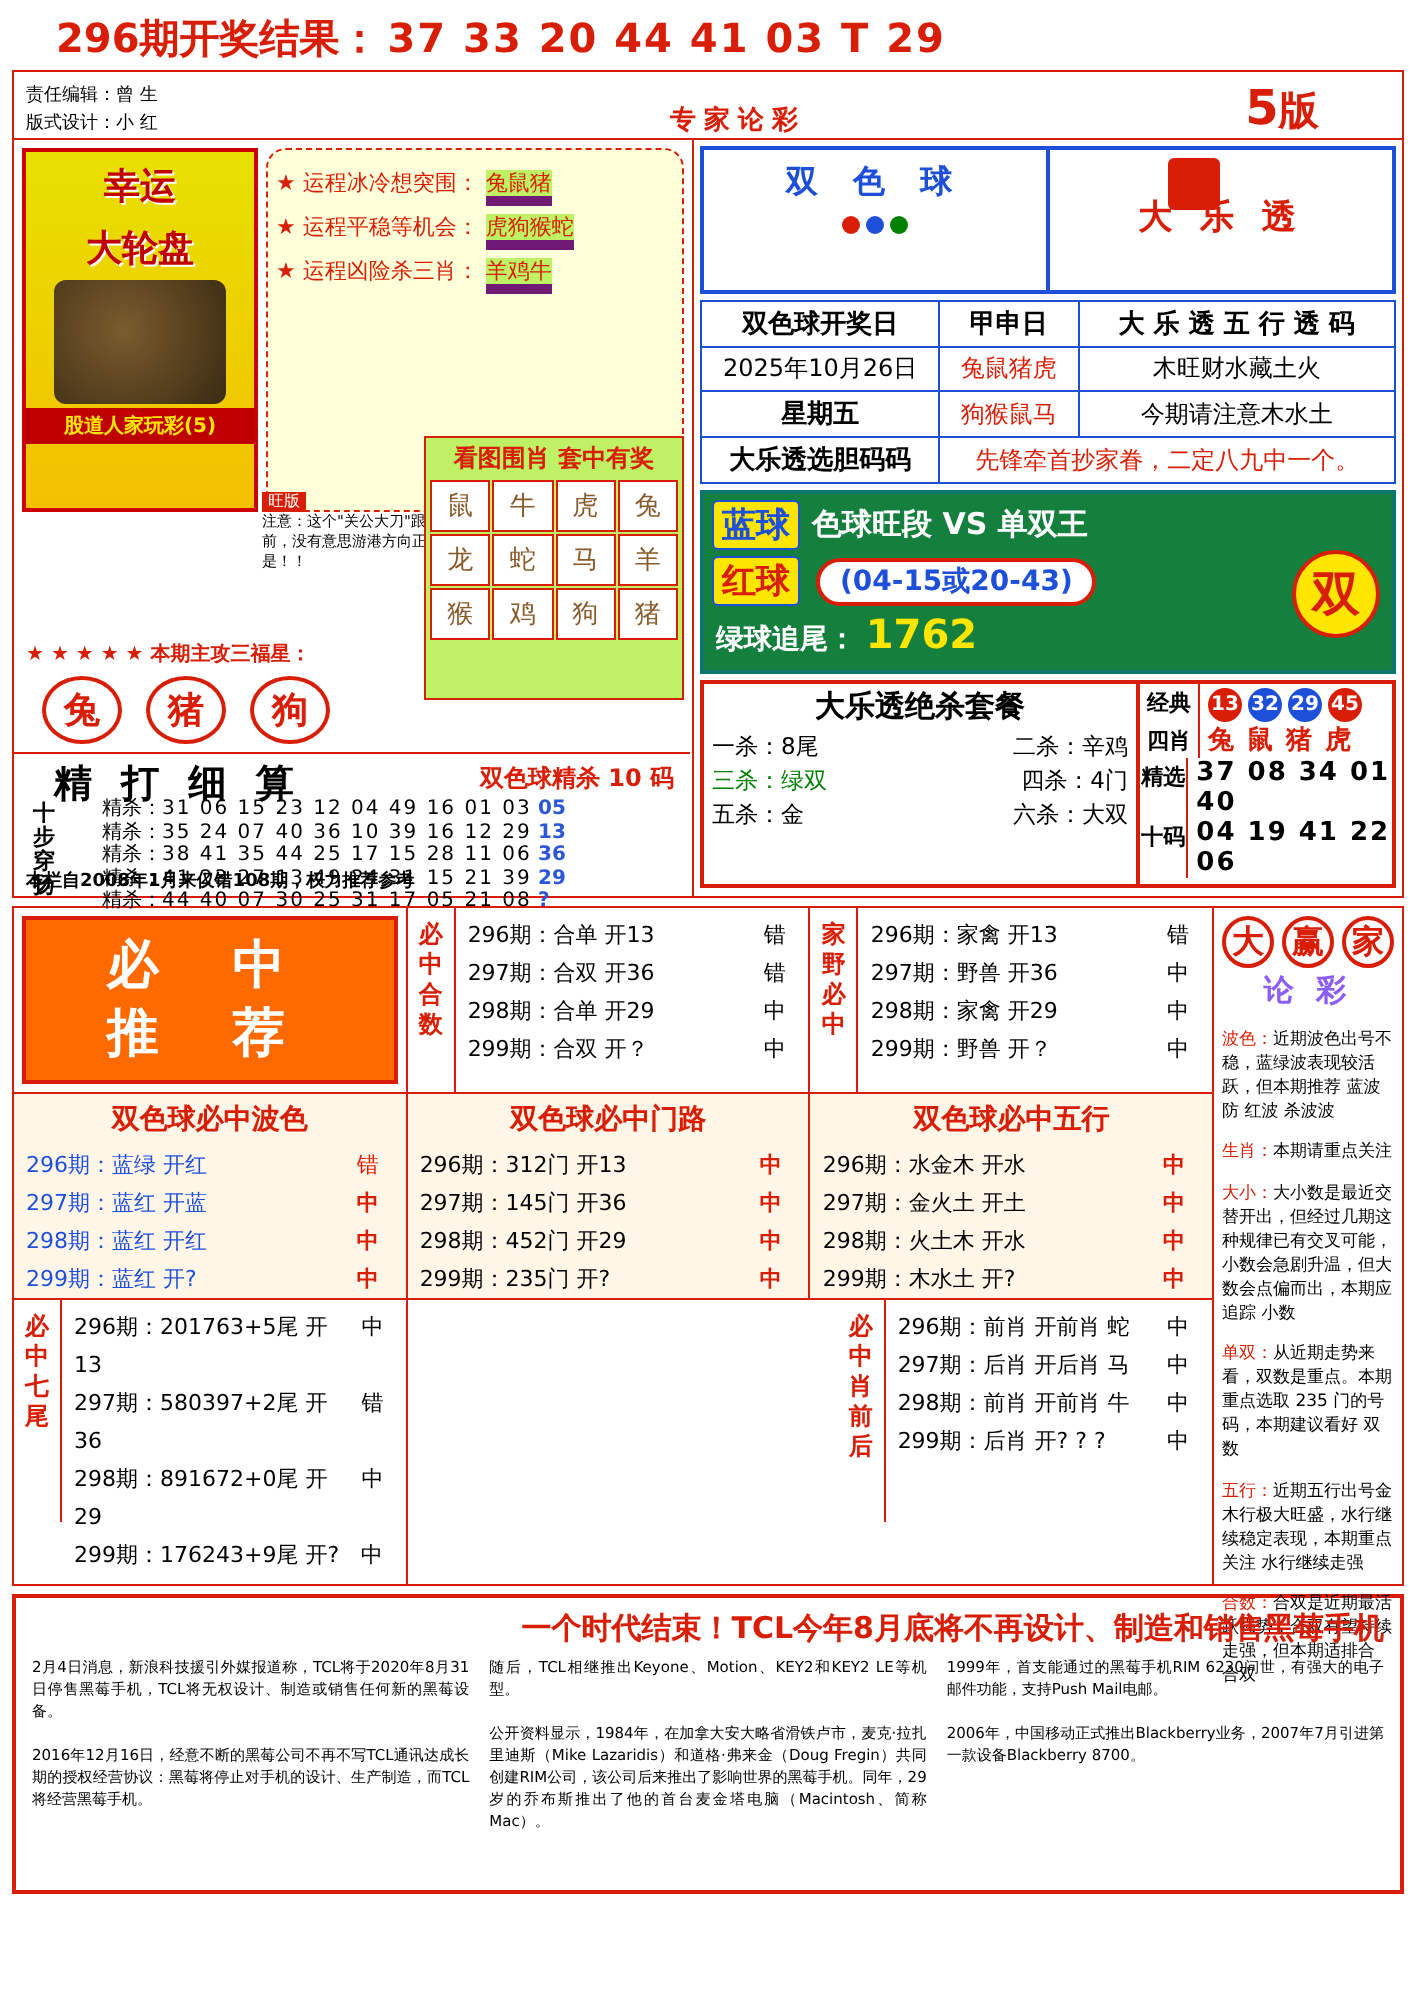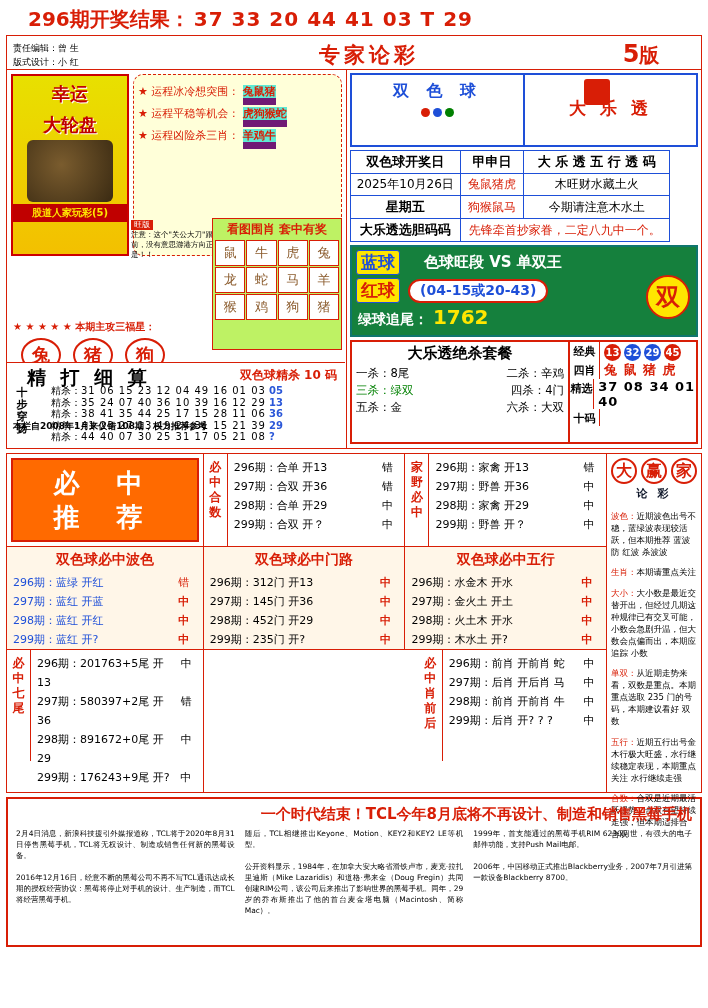--- a/index.html
+++ b/index.html
@@ -21,21 +21,21 @@
     font-weight: bold; font-size: 20px; color: #d81e06;
     letter-spacing: 0px; padding: 2px 0 2px 22px;
   }
   .header-line .nums { color: #d81e06; margin-left: 4px; letter-spacing:1px;}
 
   .sub-header {
     display: flex; align-items: flex-end; border: 1px solid #d81e06;
     border-bottom: none; height: 34px;
   }
   .sub-left { width: 150px; font-size: 9px; line-height: 14px; padding-left: 6px; color:#000; }
-  .sub-mid { flex: 1; text-align: center; font-size: 21px; font-weight: bold; color: #d81e06; letter-spacing: 4px;}
+  .sub-mid { flex: 1; text-align: center; font-size: 13px; font-weight: bold; color: #d81e06; letter-spacing: 4px;}
   .sub-right { width: 120px; text-align: center; font-size: 20px; font-weight: bold; color: #d81e06;}
   .sub-right .five { font-size: 24px; }
 
   
   .top-wrap { display: flex; border: 1px solid #d81e06; height: 380px; }
   .top-left { width: 340px; border-right: 1px solid #d81e06; position: relative; }
   .top-right { width: 354px; position: relative; }
 
   
   .poster-row { display: flex; height: 190px; }
@@ -59,24 +59,24 @@
     text-align: center; padding: 2px 0; margin-top: 2px;
   }
 
   .lucky-box {
     flex: 1; margin: 4px 4px 4px 0; border: 1px dashed #d81e06;
     border-radius: 10px; background: #ffffd9; padding: 6px 4px;
     font-size: 11px; line-height: 22px;
   }
   .lucky-box .line { white-space: nowrap; }
   .lucky-box .star { color: #d81e06; }
-  .lucky-box .ans { color: #d81e06; font-weight: bold; background: #5eead4; border-bottom:7px solid #701a75;}
+  .lucky-box .ans { color: #d81e06; font-weight: normal; background: #bef264; border-bottom:5px solid #701a75;}
 
   .zodiac-note {
-    position: absolute; left: 124px; top: 150px; width: 84px;
+    position: absolute; left: 124px; top: 176px; width: 84px;
     font-size: 7.5px; line-height: 10px; color: #000;
   }
   .zodiac-note .tag { display:inline-block; background:#d81e06; color:#fff; padding:0 3px; font-size:8px;}
 
   .tuxiao-box {
     position: absolute; right: 4px; top: 148px; width: 130px; height: 132px;
     border: 1px solid #d81e06; background: #bef264;
   }
   .tuxiao-title { text-align: center; font-size: 12px; font-weight: bold; color: #d81e06; padding: 2px 0;}
   .zgrid { display: grid; grid-template-columns: repeat(4, 1fr); gap: 1px; padding: 0 2px;}
@@ -91,21 +91,21 @@
     font-size: 10px; color: #d81e06; font-weight: bold;
   }
   .three-zodiac { position: absolute; left: 14px; top: 268px; display: flex; gap: 12px;}
   .zcircle {
     width: 40px; height: 34px; border: 2px solid #d81e06; border-radius: 50%;
     display: flex; align-items: center; justify-content: center;
     font-size: 18px; font-weight: bold; color: #d81e06; background:#fff;
   }
 
   .jingda {
-    position: absolute; left: 0; top: 292px; width: 338px; height: 72px;
+    position: absolute; left: 0; top: 306px; width: 338px; height: 72px;
     border-top: 1px solid #d81e06; background:#fff;
   }
   .jingda-title {
     font-family: "DejaVu Serif","Liberation Serif",serif;
     font-size: 19px; font-weight: bold; letter-spacing: 4px; padding: 2px 0 0 20px;
   }
   .jingda-sub { position:absolute; right: 8px; top: 4px; font-size: 12px; font-weight: bold; color:#d81e06;}
   .vertical-txt {
     position: absolute; left: 6px; top: 24px; width: 18px; font-size: 11px;
     line-height: 12px; font-weight: bold; text-align:center;
@@ -126,36 +126,36 @@
     text-align: center; font-size: 16px; font-weight: bold; color: #1e4fd8;
     letter-spacing: 6px; padding-top: 6px;
   }
   .dlt-title {
     text-align: center; font-size: 17px; font-weight: bold; color: #d81e06;
     letter-spacing: 4px; padding-top: 22px;
   }
   .logo-balls { display: flex; justify-content: center; gap: 3px; margin-top: 6px;}
   .mini-ball { width: 9px; height: 9px; border-radius: 50%;}
 
-  .tbl { width: 320px; margin: 0 3px; border-collapse: collapse; }
+  .tbl { width: 348px; margin: 0 3px; border-collapse: collapse; }
   .tbl td { border: 1px solid #1e4fd8; font-size: 12px; padding: 2px 3px; text-align:center;}
   .tbl .lbl { color:#000; font-weight: bold; font-size: 13px;}
   .tbl .red { color: #d81e06; }
 
   .blue-panel {
     margin: 3px; border: 2px solid #0f766e; background: #15803d;
     height: 92px; position: relative;
   }
   .bp-row { display: flex; align-items: center; padding: 3px 4px 0 4px;}
   .bp-tag {
     background: #ffe600; color: #1e4fd8; font-weight: bold; font-size: 17px;
     border: 1px solid #1e4fd8; padding: 0 4px; border-radius: 3px;
   }
   .bp-tag.red { color: #d81e06; }
-  .bp-text { color:#fff; font-weight: bold; font-size: 15px; margin-left: 24px;}
+  .bp-text { color:#fff; font-weight: bold; font-size: 15px; margin-left: 6px;}
   .bp-oval {
     margin-left: 8px; background:#fff; border: 2px solid #d81e06; border-radius: 14px;
     color:#1e4fd8; font-weight: bold; font-size: 14px; padding: 1px 10px;
   }
   .bp-tail { color:#fff; font-weight: bold; font-size: 14px; padding: 2px 6px;}
   .bp-tail .num { color:#ffe600; font-size: 20px; }
   .bp-double {
     position: absolute; right: 6px; top: 28px; width: 44px; height: 44px;
     border: 2px solid #d81e06; border-radius: 50%; background: #ffe600;
     color: #d81e06; font-size: 24px; font-weight: bold;
@@ -218,21 +218,21 @@
   .rowline { display:flex; justify-content: space-between; }
   .rowline .res { width: 26px; text-align:center;}
 
   .dayingjia { padding: 4px; }
   .dyj-title { display:flex; justify-content:center; gap: 4px; }
   .dyj-ch {
     width: 26px; height: 26px; border: 2px solid #d81e06; border-radius: 50%;
     color: #d81e06; font-size: 16px; font-weight: bold;
     display:flex; align-items:center; justify-content:center;
   }
-  .dyj-sub { text-align:center; font-size: 11px; font-weight: bold; color:#0f172a; letter-spacing:3px; margin-top: 2px;}
+  .dyj-sub { text-align:center; font-size: 15px; font-weight: bold; color:#8b5cf6; letter-spacing:3px; margin-top: 2px;}
   .dyj-text { font-size: 8.5px; line-height: 12px; margin-top: 4px;}
   .dyj-text .r { color:#d81e06; }
 
   
   .news { border: 2px solid #d81e06; margin-top: 4px; height: 150px; padding: 4px 8px;}
   .news-title { text-align:right; font-size: 15px; font-weight: bold; color:#d81e06; padding: 2px 0 4px;}
   .news-cols { display:flex; gap: 10px; font-size: 7.5px; line-height: 11px; text-align: justify;}
   .news-cols > div { flex: 1; }
 </style>
 </head>
@@ -414,20 +414,21 @@
           <div class="dr-row">
             <div class="dr-lbl">四肖</div>
             <div class="nums-row" style="color:#d81e06">兔 鼠 猪 虎</div>
           </div>
           <div class="dr-row">
             <div class="dr-lbl">精选</div>
             <div class="nums-row">37 08 34 01 40</div>
           </div>
           <div class="dr-row">
             <div class="dr-lbl">十码</div>
+            <div class="nums-row">04 19 41 22 06</div>
           </div>
         </div>
       </div>
     </div>
   </div>
 
   <div class="mid-wrap">
 
     <div class="mid-col1">
       <div class="bizhong">

